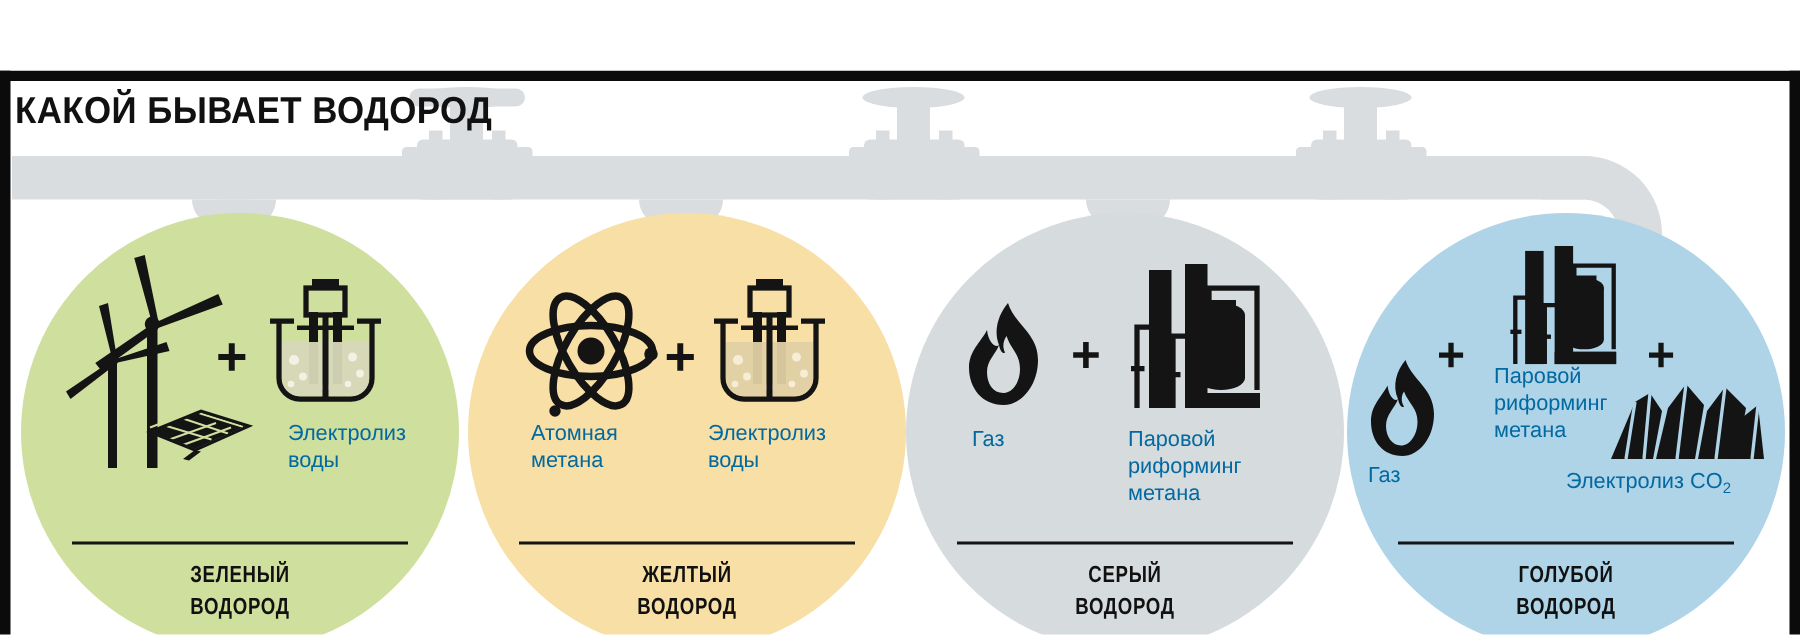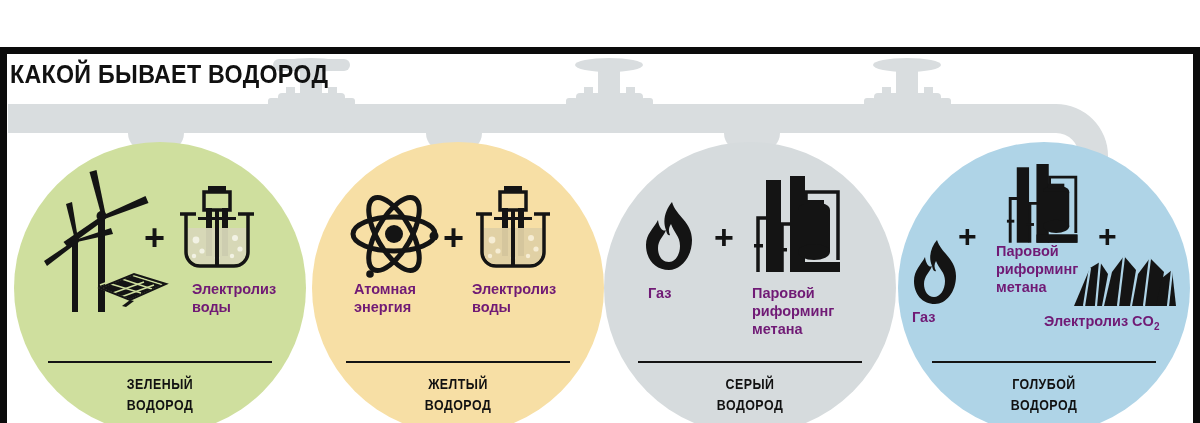--- a/index.html
+++ b/index.html
@@ -76,22 +76,22 @@
     letter-spacing:0.6px;
     color:#111;
     transform:scaleX(0.80);
   }
 
   
   .cap{
     position:absolute;
     font-size:14.5px;
     line-height:18px;
-    color:#701a75;
-    font-weight:bold;
+    color:#0369a1;
+    font-weight:normal;
     white-space:pre-line;
   }
 
   .plus{
     position:absolute;
     color:#141414;
     font-weight:bold;
     line-height:1;
   }
 
@@ -258,21 +258,21 @@
             <ellipse cx="46" cy="44" rx="41" ry="17" transform="rotate(60 46 44)"></ellipse>
             <ellipse cx="46" cy="44" rx="41" ry="17" transform="rotate(120 46 44)"></ellipse>
           </g>
           <circle cx="46" cy="44" r="9" fill="#141414"></circle>
           <circle cx="86" cy="46" r="4.5" fill="#141414"></circle>
           <circle cx="22" cy="84" r="3.8" fill="#141414"></circle>
         </svg>
       </span>
 
       <span class="cap" style="left:42px;top:138px;">Атомная
-энергия</span>
+метана</span>
 
       <span class="plus" style="left:131px;top:78px;font-size:36px;">+</span>
 
       <span class="ic" style="left:160px;top:42px;">
         <svg width="82" height="92" viewBox="0 0 82 92">
           <g>
             <rect x="32" y="2" width="18" height="6" fill="#141414"></rect>
             <rect x="28" y="8" width="26" height="18" fill="none" stroke="#141414" stroke-width="3.5"></rect>
             <rect x="30" y="24" width="6" height="48" fill="#141414"></rect>
             <rect x="46" y="24" width="6" height="48" fill="#141414"></rect>

